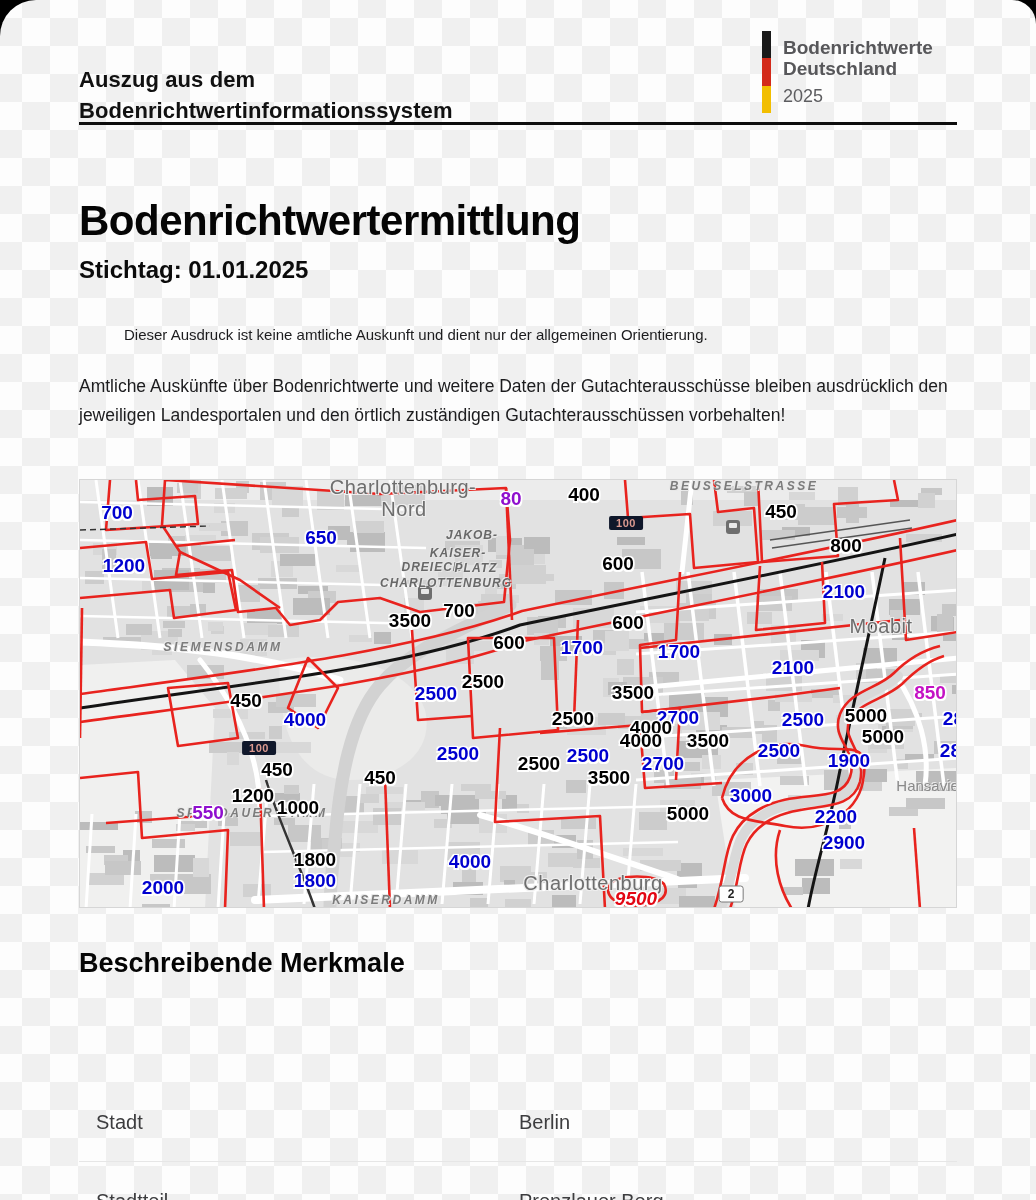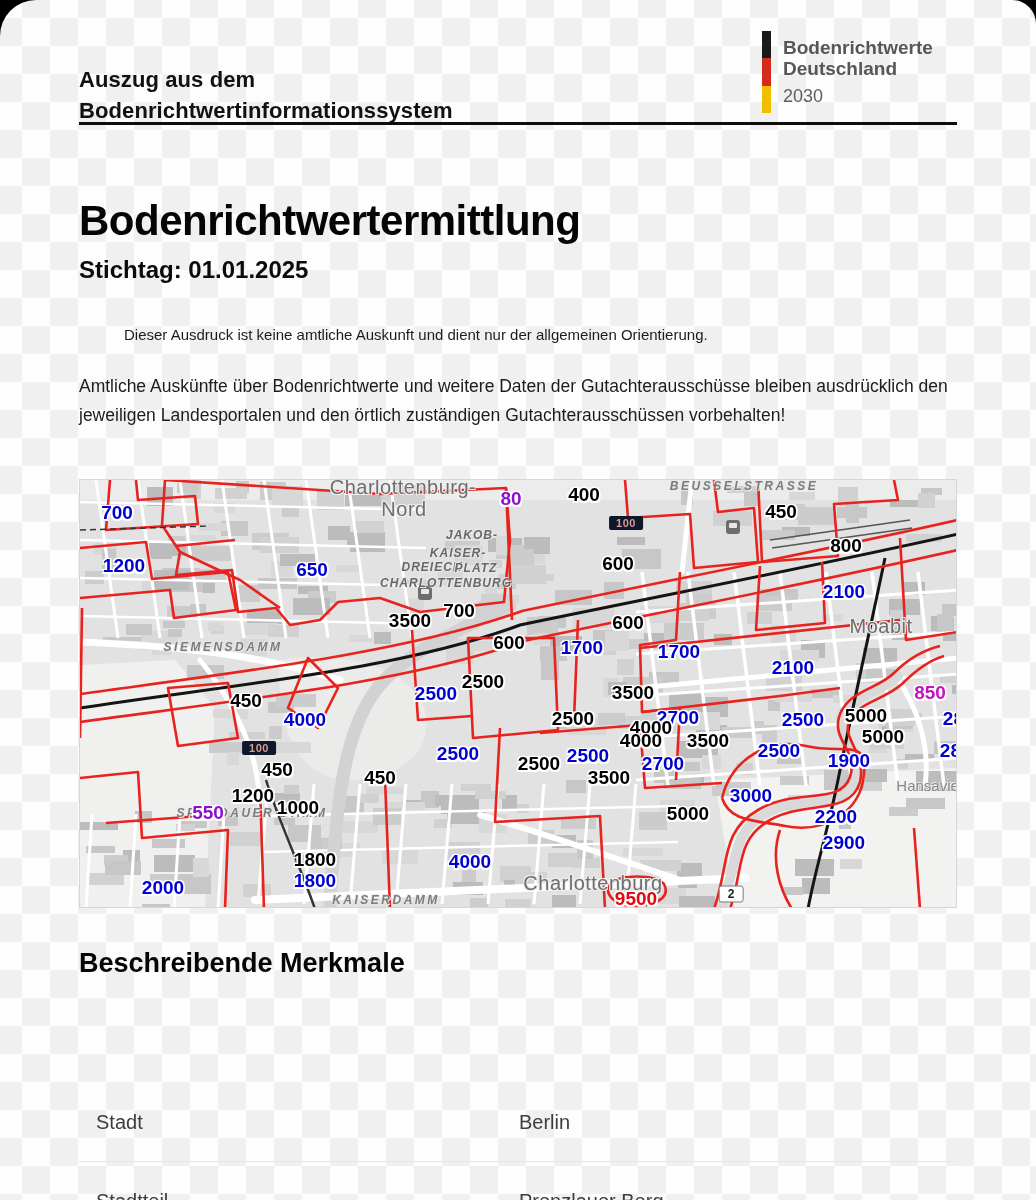--- a/index.html
+++ b/index.html
@@ -25,21 +25,21 @@
   .p1{left:79px;top:320px;width:878px;font-size:15px;line-height:29px;color:#1c1c1e;margin-left:45px;}
   .p2{left:79px;top:372px;width:878px;font-size:17.5px;line-height:29px;color:#1c1c1e;}
   
   #map{left:79px;top:479px;width:878px;height:429px;overflow:hidden;background:#e3e3e3;border:1px solid #d6d6d6;box-sizing:border-box;}
   #map svg{position:absolute;left:0;top:0;}
   #map-labels{position:absolute;left:0;top:0;width:100%;height:100%;}
   #map-labels span{position:absolute;transform:translate(-50%,-50%);white-space:nowrap;}
   .vlab{font-size:19px;font-weight:700;
         text-shadow:-1.5px -1.5px 0 #fff,1.5px -1.5px 0 #fff,-1.5px 1.5px 0 #fff,1.5px 1.5px 0 #fff,0 0 3px #fff;}
   .c-blue{color:#0000cf;} .c-black{color:#000;} .c-purple{color:#8f0fce;}
-  .c-magenta{color:#c412c4;} .c-red{color:#e30613;}
+  .c-magenta{color:#c412c4;} .c-red{color:#e30613;font-style:italic;}
   .city{font-size:20px;color:#6e6e6e;letter-spacing:.5px;
         text-shadow:-1px -1px 0 #eee,1px -1px 0 #eee,-1px 1px 0 #eee,1px 1px 0 #eee;}
   .city-sm{font-size:15px;color:#8a8a8a;text-shadow:-1px -1px 0 #efefef,1px 1px 0 #efefef;}
   .street{font-size:12px;font-weight:700;font-style:italic;letter-spacing:2.5px;color:#7c7c7c;
         text-shadow:-1px -1px 0 #e8e8e8,1px 1px 0 #e8e8e8;}
   .street-sm{font-size:12px;font-weight:700;font-style:italic;letter-spacing:1px;color:#686868;
         text-shadow:-1px -1px 0 #e8e8e8,1px 1px 0 #e8e8e8;}
   .shield-motorway{background:#0f172a;color:#dc9a90;font-size:11px;font-weight:700;
         padding:1px 7px;border-radius:2px;letter-spacing:.5px;}
   .shield-bundes{background:#fdfdfd;color:#222;font-size:12px;font-weight:700;
@@ -63,21 +63,21 @@
 
   <div class="abs logo">
     <div class="flag">
       <span style="background: rgb(26, 26, 26);"></span>
       <span style="background: rgb(211, 42, 26);"></span>
       <span style="background: rgb(242, 190, 0);"></span>
     </div>
     <div class="logo-text">
       <div class="logo-line">Bodenrichtwerte</div>
       <div class="logo-line">Deutschland</div>
-      <div class="logo-year">2030</div>
+      <div class="logo-year">2025</div>
     </div>
   </div>
 
   <div class="abs rule"></div>
 
   <div class="abs h1">Bodenrichtwertermittlung</div>
   <div class="abs h2">Stichtag: 01.01.2025</div>
 
   <div class="abs p1">Dieser Ausdruck ist keine amtliche Auskunft und dient nur der allgemeinen Orientierung.</div>
   <div class="abs p2">Amtliche Auskünfte über Bodenrichtwerte und weitere Daten der Gutachterausschüsse bleiben ausdrücklich den jeweiligen Landesportalen und den örtlich zuständigen Gutachterausschüssen vorbehalten!</div>
@@ -481,21 +481,21 @@
         <span class="street-sm" style="left: 392px; top: 55px;">JAKOB-</span>
         <span class="street-sm" style="left: 378px; top: 73px;">KAISER-</span>
         <span class="street-sm" style="left: 352px; top: 87px;">DREIECK</span>
         <span class="street-sm" style="left: 396px; top: 88px;">PLATZ</span>
         <span class="street-sm" style="left: 366px; top: 103px;">CHARLOTTENBURG</span>
         <span class="shield-motorway" style="left: 546px; top: 43px;">100</span>
         <span class="shield-motorway" style="left: 179px; top: 268px;">100</span>
         <span class="shield-bundes" style="left: 651px; top: 414px;">2</span>
         <span class="vlab c-blue" style="left: 37px; top: 33px;">700</span>
         <span class="vlab c-blue" style="left: 44px; top: 86px;">1200</span>
-        <span class="vlab c-blue" style="left: 232px; top: 58px; margin-top: 32px;">650</span>
+        <span class="vlab c-blue" style="left: 241px; top: 58px;">650</span>
         <span class="vlab c-purple" style="left: 431px; top: 19px;">80</span>
         <span class="vlab c-black" style="left: 504px; top: 15px;">400</span>
         <span class="vlab c-black" style="left: 701px; top: 32px;">450</span>
         <span class="vlab c-black" style="left: 766px; top: 66px;">800</span>
         <span class="vlab c-black" style="left: 538px; top: 84px;">600</span>
         <span class="vlab c-blue" style="left: 764px; top: 112px;">2100</span>
         <span class="vlab c-black" style="left: 379px; top: 131px;">700</span>
         <span class="vlab c-black" style="left: 330px; top: 141px;">3500</span>
         <span class="vlab c-black" style="left: 548px; top: 143px;">600</span>
         <span class="vlab c-black" style="left: 429px; top: 163px;">600</span>

